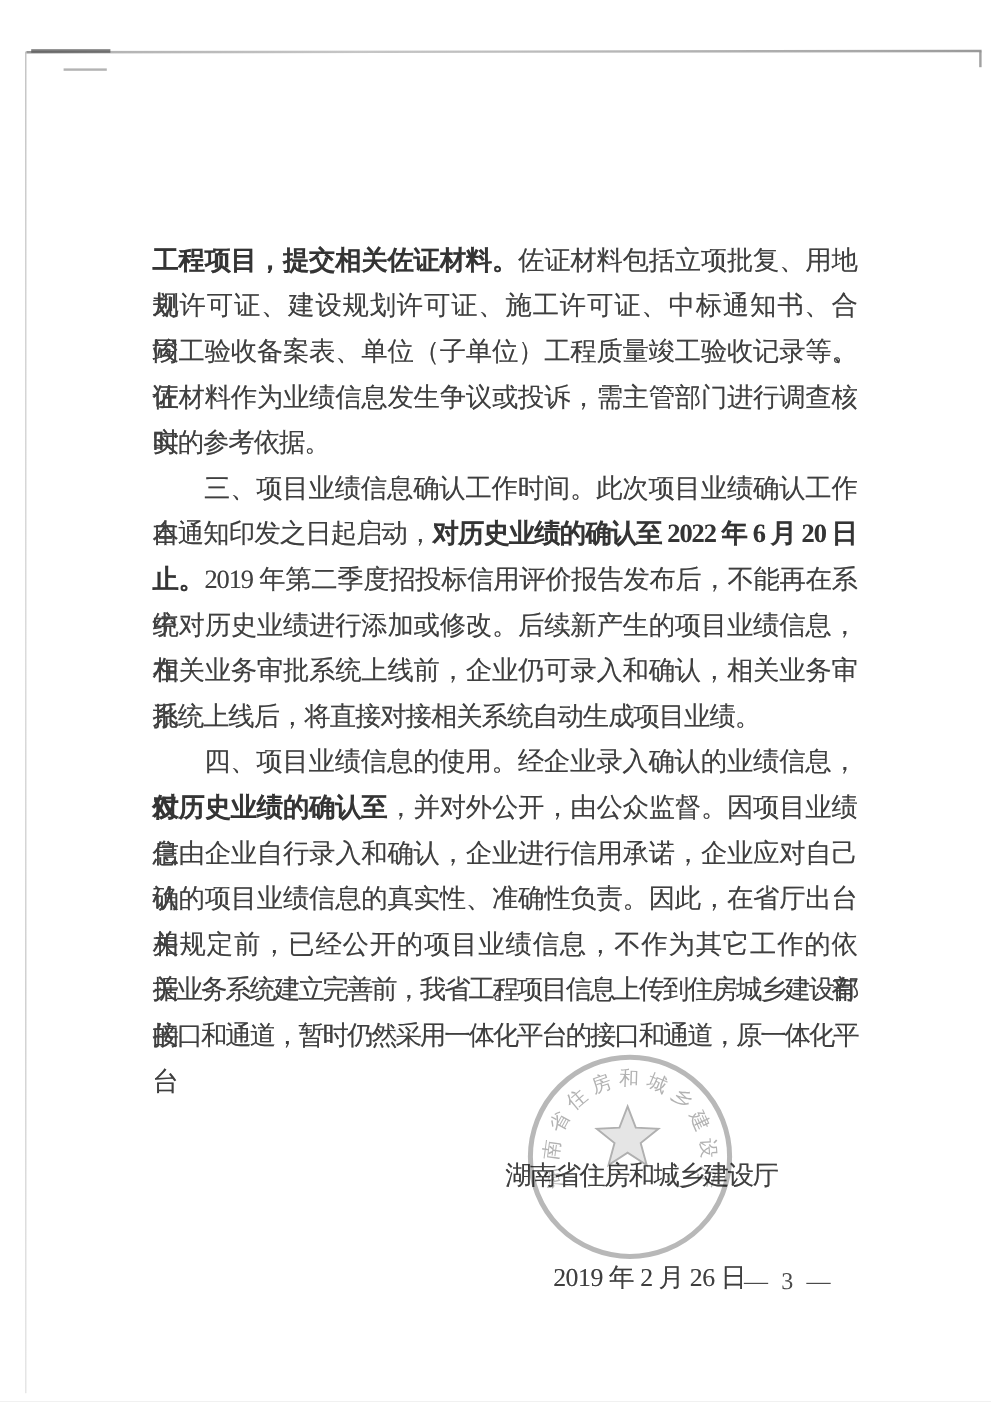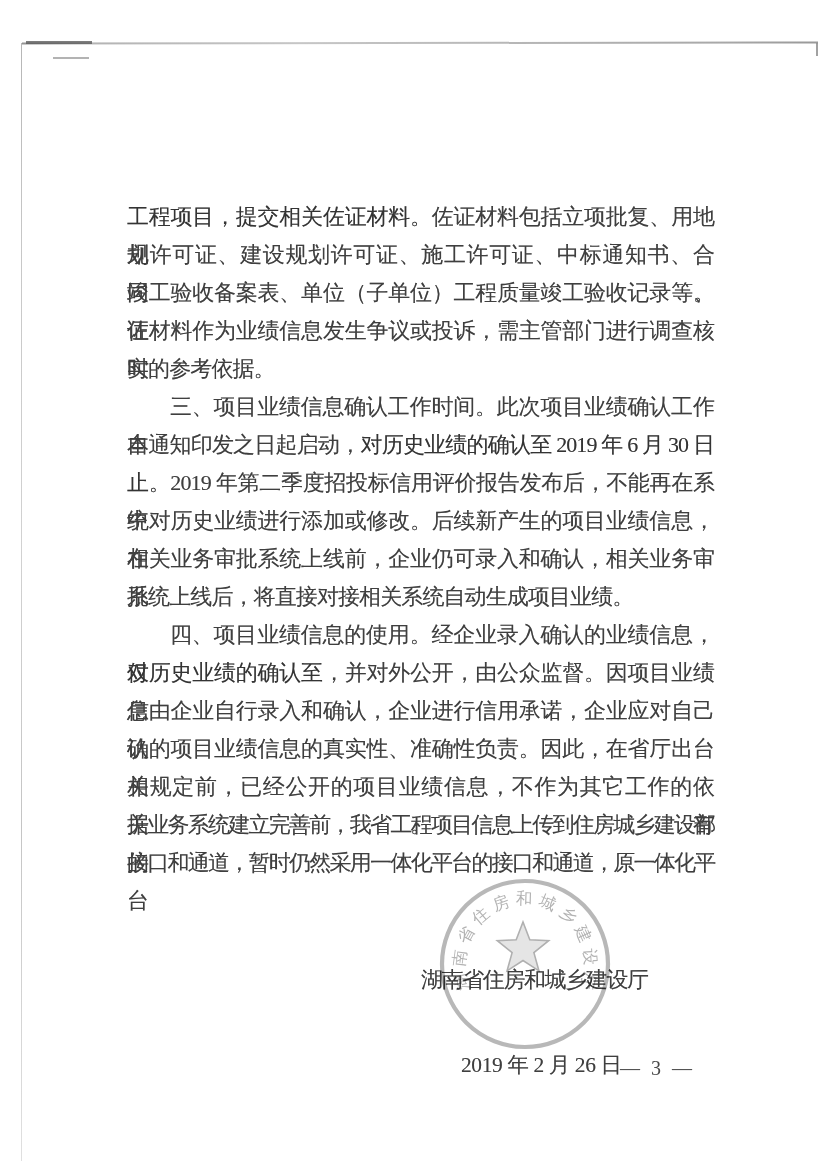--- a/index.html
+++ b/index.html
@@ -40,21 +40,21 @@
   }
   .line{
     text-align:justify;
     text-align-last:justify;
     height:38px;
     white-space:normal;
   }
   .line.end{text-align-last:left;}
   .line.ind{text-indent:43px;}
   .line.t2{letter-spacing:-2.3px;}
-  .b{font-weight:400;color:#343434;}
+  .b{font-weight:700;color:#343434;}
   
   .sig-org{
     position:absolute;left:421px;top:963px;
     font-size:22px;line-height:34px;letter-spacing:-1.4px;
     text-shadow:0 0 .5px rgba(70,70,70,.45);
   }
   .sig-date{
     position:absolute;left:461px;top:1005px;
     font-size:21.5px;line-height:34px;letter-spacing:-0.4px;
     text-shadow:0 0 .5px rgba(70,70,70,.45);
@@ -84,21 +84,21 @@
   <div class="scan-dash"></div>
   <div class="scan-line-left"></div>
 
   <div class="doc-body">
       <div class="line"><span class="b">工程项目，提交相关佐证材料。</span><span>佐证材料包括立项批复、用地规</span></div>
       <div class="line"><span>划许可证、建设规划许可证、施工许可证、中标通知书、合同、</span></div>
       <div class="line"><span>竣工验收备案表、单位（子单位）工程质量竣工验收记录等。佐</span></div>
       <div class="line"><span>证材料作为业绩信息发生争议或投诉，需主管部门进行调查核实</span></div>
       <div class="line end"><span>时的参考依据。</span></div>
       <div class="line ind"><span>三、项目业绩信息确认工作时间。此次项目业绩确认工作自</span></div>
-      <div class="line"><span>本通知印发之日起启动，</span><span class="b">对历史业绩的确认至 2019 年 6 月 30 日</span></div>
+      <div class="line"><span>本通知印发之日起启动，</span><span class="b">对历史业绩的确认至 2022 年 6 月 20 日</span></div>
       <div class="line"><span class="b">止。</span><span>2019 年第二季度招投标信用评价报告发布后，不能再在系统</span></div>
       <div class="line"><span>中对历史业绩进行添加或修改。后续新产生的项目业绩信息，在</span></div>
       <div class="line"><span>相关业务审批系统上线前，企业仍可录入和确认，相关业务审批</span></div>
       <div class="line end"><span>系统上线后，将直接对接相关系统自动生成项目业绩。</span></div>
       <div class="line ind"><span>四、项目业绩信息的使用。经企业录入确认的业绩信息，</span><span class="b">仅</span></div>
       <div class="line"><span class="b">对历史业绩的确认至</span><span>，并对外公开，由公众监督。因项目业绩信</span></div>
       <div class="line"><span>息由企业自行录入和确认，企业进行信用承诺，企业应对自己确</span></div>
       <div class="line"><span>认的项目业绩信息的真实性、准确性负责。因此，在省厅出台相</span></div>
       <div class="line"><span>关规定前，已经公开的项目业绩信息，不作为其它工作的依据。有</span></div>
       <div class="line t2"><span>关业务系统建立完善前，我省工程项目信息上传到住房城乡建设部的</span></div>

